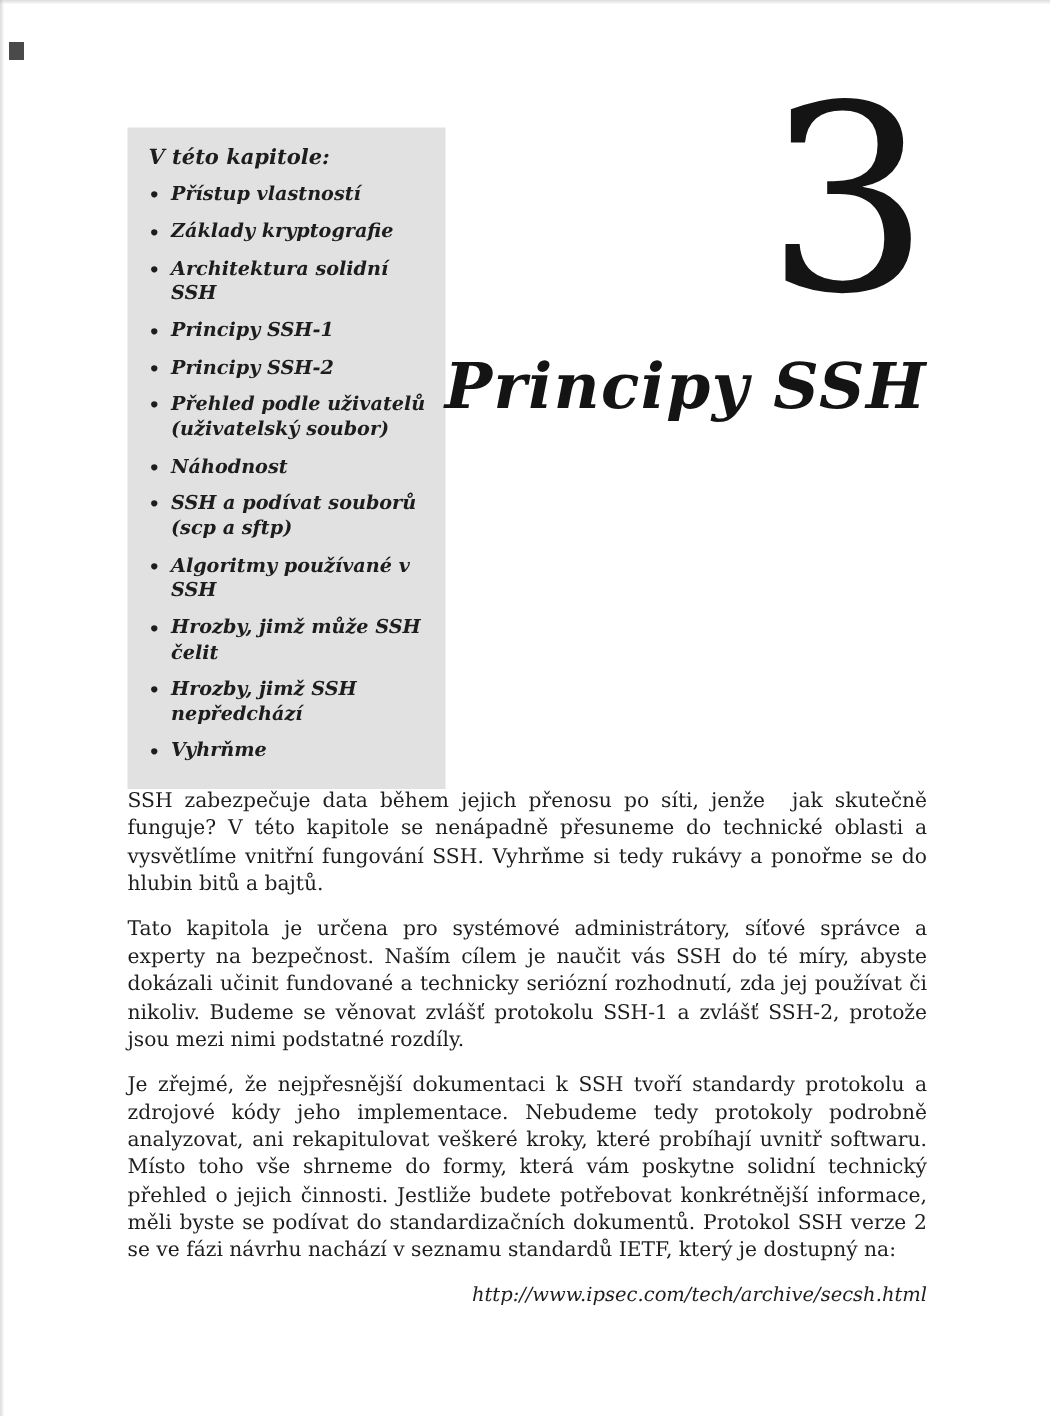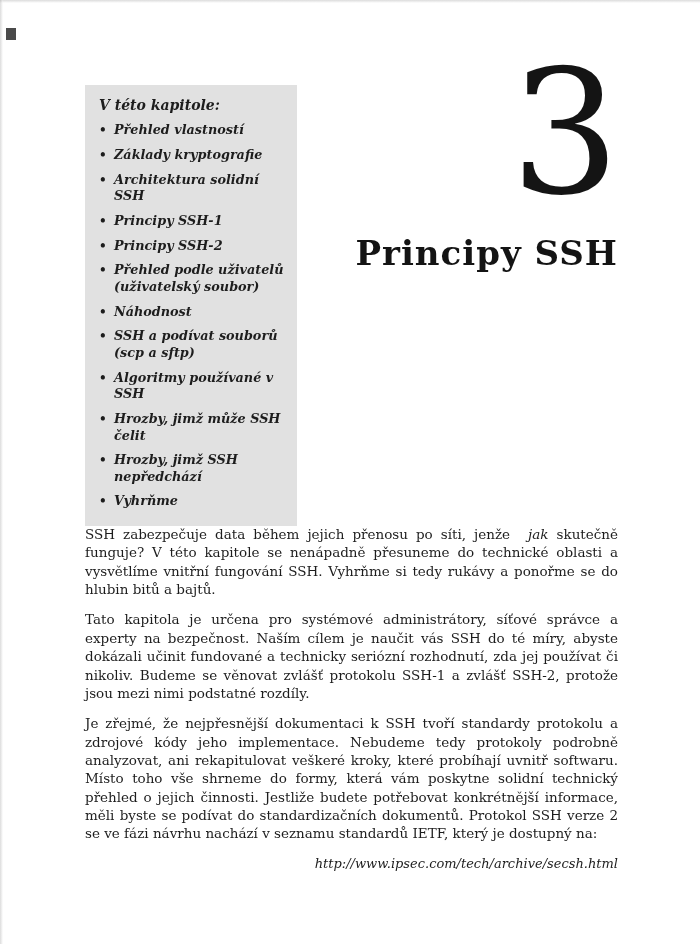--- a/index.html
+++ b/index.html
@@ -69,22 +69,23 @@
     right: 80px;
     font-size: 172px;
     line-height: 1;
     font-weight: normal;
     color: #141414;
   }
   .chapter-title {
     position: absolute;
     top: 233px;
     right: 82px;
-    font-size: 34px;
+    font-size: 42px;
     font-weight: bold;
+    font-style: italic;
     letter-spacing: 1px;
     color: #141414;
     white-space: nowrap;
   }
 
   
   .body-text {
     position: absolute;
     left: 85px;
     top: 525px;
@@ -109,21 +110,21 @@
 
   <div class="scan-edge-top"></div>
   <div class="scan-edge-left"></div>
   <div class="scan-artifact"></div>
 
   <div class="contents-box">
     <div class="contents-title">V této kapitole:</div>
     <ul class="contents-list">
       <li class="contents-item">
         <span class="bullet">•</span>
-        <span>Přehled vlastností</span>
+        <span>Přístup vlastností</span>
       </li>
       <li class="contents-item">
         <span class="bullet">•</span>
         <span>Základy kryptografie</span>
       </li>
       <li class="contents-item">
         <span class="bullet">•</span>
         <span>Architektura solidní SSH</span>
       </li>
       <li class="contents-item">
@@ -162,19 +163,19 @@
         <span class="bullet">•</span>
         <span>Vyhrňme</span>
       </li>
     </ul>
   </div>
 
   <div class="chapter-number">3</div>
   <div class="chapter-title">Principy SSH</div>
 
   <div class="body-text">
-    <p><span>SSH zabezpečuje data během jejich přenosu po síti, jenže </span><span style="font-style: italic; margin-left: 10px;">jak</span><span> skutečně funguje? V této kapitole se nenápadně přesuneme do technické oblasti a vysvětlíme vnitřní fungování SSH. Vyhrňme si tedy rukávy a ponořme se do hlubin bitů a bajtů.</span></p>
+    <p><span>SSH zabezpečuje data během jejich přenosu po síti, jenže </span><span style=" margin-left: 10px;">jak</span><span> skutečně funguje? V této kapitole se nenápadně přesuneme do technické oblasti a vysvětlíme vnitřní fungování SSH. Vyhrňme si tedy rukávy a ponořme se do hlubin bitů a bajtů.</span></p>
     <p>Tato kapitola je určena pro systémové administrátory, síťové správce a experty na bezpečnost. Naším cílem je naučit vás SSH do té míry, abyste dokázali učinit fundované a technicky seriózní rozhodnutí, zda jej používat či nikoliv. Budeme se věnovat zvlášť protokolu SSH-1 a zvlášť SSH-2, protože jsou mezi nimi podstatné rozdíly.</p>
     <p>Je zřejmé, že nejpřesnější dokumentaci k SSH tvoří standardy protokolu a zdrojové kódy jeho implementace. Nebudeme tedy protokoly podrobně analyzovat, ani rekapitulovat veškeré kroky, které probíhají uvnitř softwaru. Místo toho vše shrneme do formy, která vám poskytne solidní technický přehled o jejich činnosti. Jestliže budete potřebovat konkrétnější informace, měli byste se podívat do standardizačních dokumentů. Protokol SSH verze 2 se ve fázi návrhu nachází v seznamu standardů IETF, který je dostupný na:</p>
     <span class="url-line">http://www.ipsec.com/tech/archive/secsh.html</span>
   </div>
 
 </div>
 
 </body></html>

